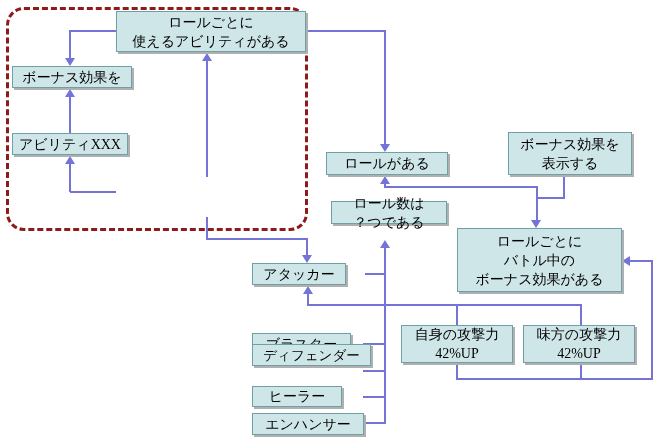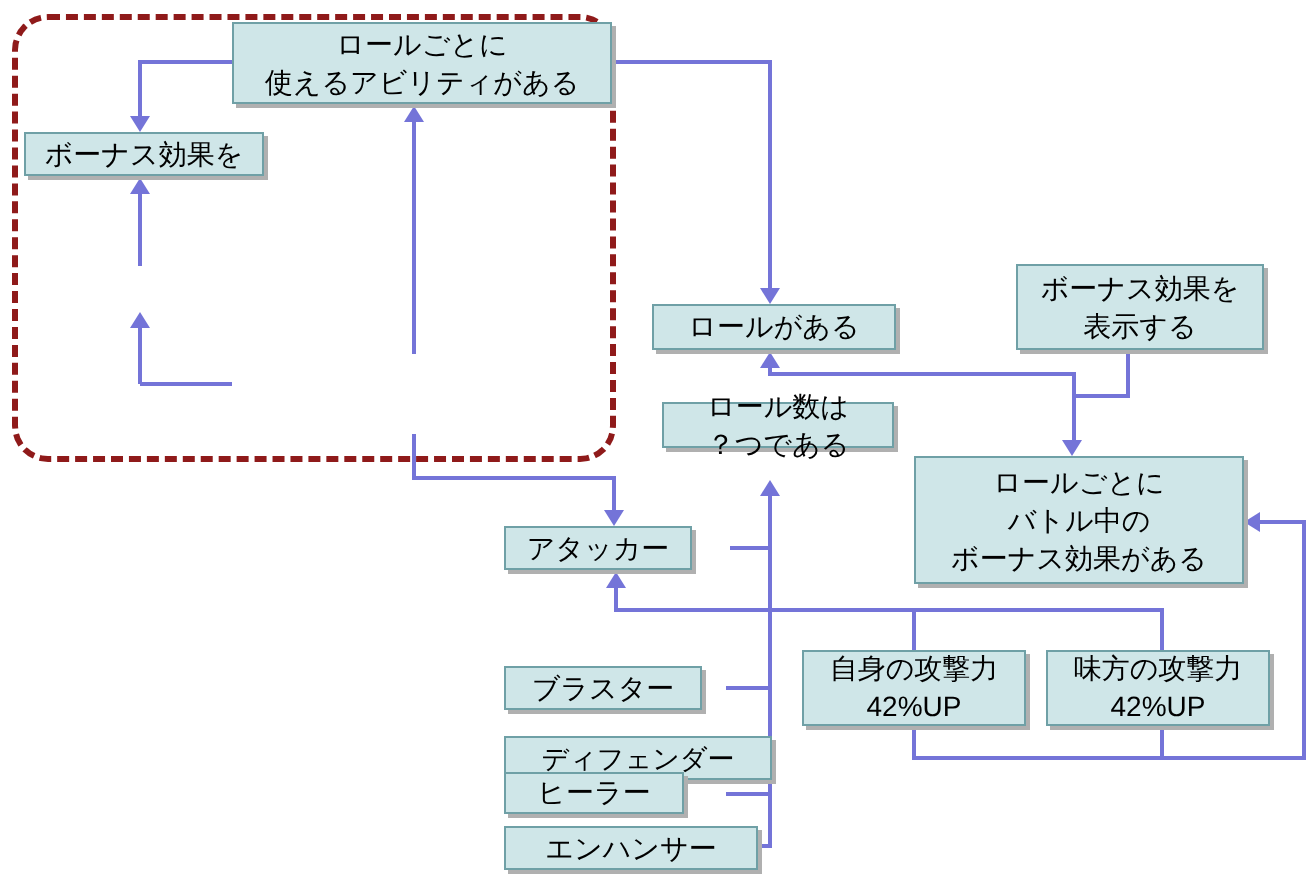--- a/index.html
+++ b/index.html
@@ -3,21 +3,21 @@
 <meta charset="utf-8">
 <style>
   :root {
     --node-fill:#cfe6e8; --node-border:#6fa0a6; --node-shadow:#b0b0b0;
     --connector:#7474d8; --boundary:#8f1a1a; --text:#000000; --background:#ffffff;
   }
   html,body { margin:0; padding:0; background:var(--background); }
   #canvas {
     position:relative; width:655px; height:441px; overflow:hidden;
     background:var(--background);
-    font-family:Liberation Sans, sans-serif;
+    font-family:Liberation Serif, serif;
     color:var(--text);
   }
   .node {
     position:absolute; box-sizing:border-box;
     background:var(--node-fill);
     border:1px solid var(--node-border);
     box-shadow:2px 2px 0 var(--node-shadow);
     display:flex; align-items:center; justify-content:center;
     text-align:center; white-space:pre-line;
     font-size:14px; line-height:19px; color:var(--text);
@@ -89,31 +89,32 @@
   <div class="seg" style="left:580px;top:306px;width:2px;height:19px"></div>
   <div class="seg" style="left:580px;top:363px;width:2px;height:16px"></div>
   <div class="seg" style="left:456px;top:378px;width:197px;height:2px"></div>
   <div class="seg" style="left:651px;top:262px;width:2px;height:118px"></div>
   <div class="seg" style="left:630px;top:260px;width:23px;height:2px"></div>
   <div class="arr left" style="left:622px;top:256px"></div>
 
   <div class="node" style="left:116px;top:11px;width:190px;height:41px">ロールごとに
 使えるアビリティがある</div>
   <div class="node" style="left:12px;top:66px;width:120px;height:22px">ボーナス効果を</div>
+  <div class="node" style="left:12px;top:133px;width:116px;height:22px">アビリティXXX</div>
   <div class="node" style="left:326px;top:152px;width:122px;height:23px">ロールがある</div>
   <div class="node" style="left:508px;top:132px;width:124px;height:43px">ボーナス効果を
 表示する</div>
   <div class="node" style="left:331px;top:201px;width:116px;height:23px">ロール数は
 ？つである</div>
   <div class="node" style="left:457px;top:228px;width:165px;height:64px">ロールごとに
 バトル中の
 ボーナス効果がある</div>
   <div class="node" style="left:252px;top:263px;width:94px;height:22px">アタッカー</div>
   <div class="node" style="left:252px;top:333px;width:99px;height:22px">ブラスター</div>
-  <div class="node small" style="left:252px;top:368px;width:134px;height:22px">ディフェンダー</div>
+  <div class="node small" style="left:252px;top:344px;width:119px;height:22px">ディフェンダー</div>
   <div class="node" style="left:252px;top:386px;width:90px;height:21px">ヒーラー</div>
-  <div class="node" style="left:252px;top:413px;width:127px;height:22px">エンハンサー</div>
+  <div class="node" style="left:252px;top:413px;width:112px;height:22px">エンハンサー</div>
   <div class="node" style="left:401px;top:325px;width:112px;height:38px">自身の攻撃力
 42%UP</div>
   <div class="node" style="left:523px;top:325px;width:112px;height:38px">味方の攻撃力
 42%UP</div>
 
 </div>
 
 </body></html>

